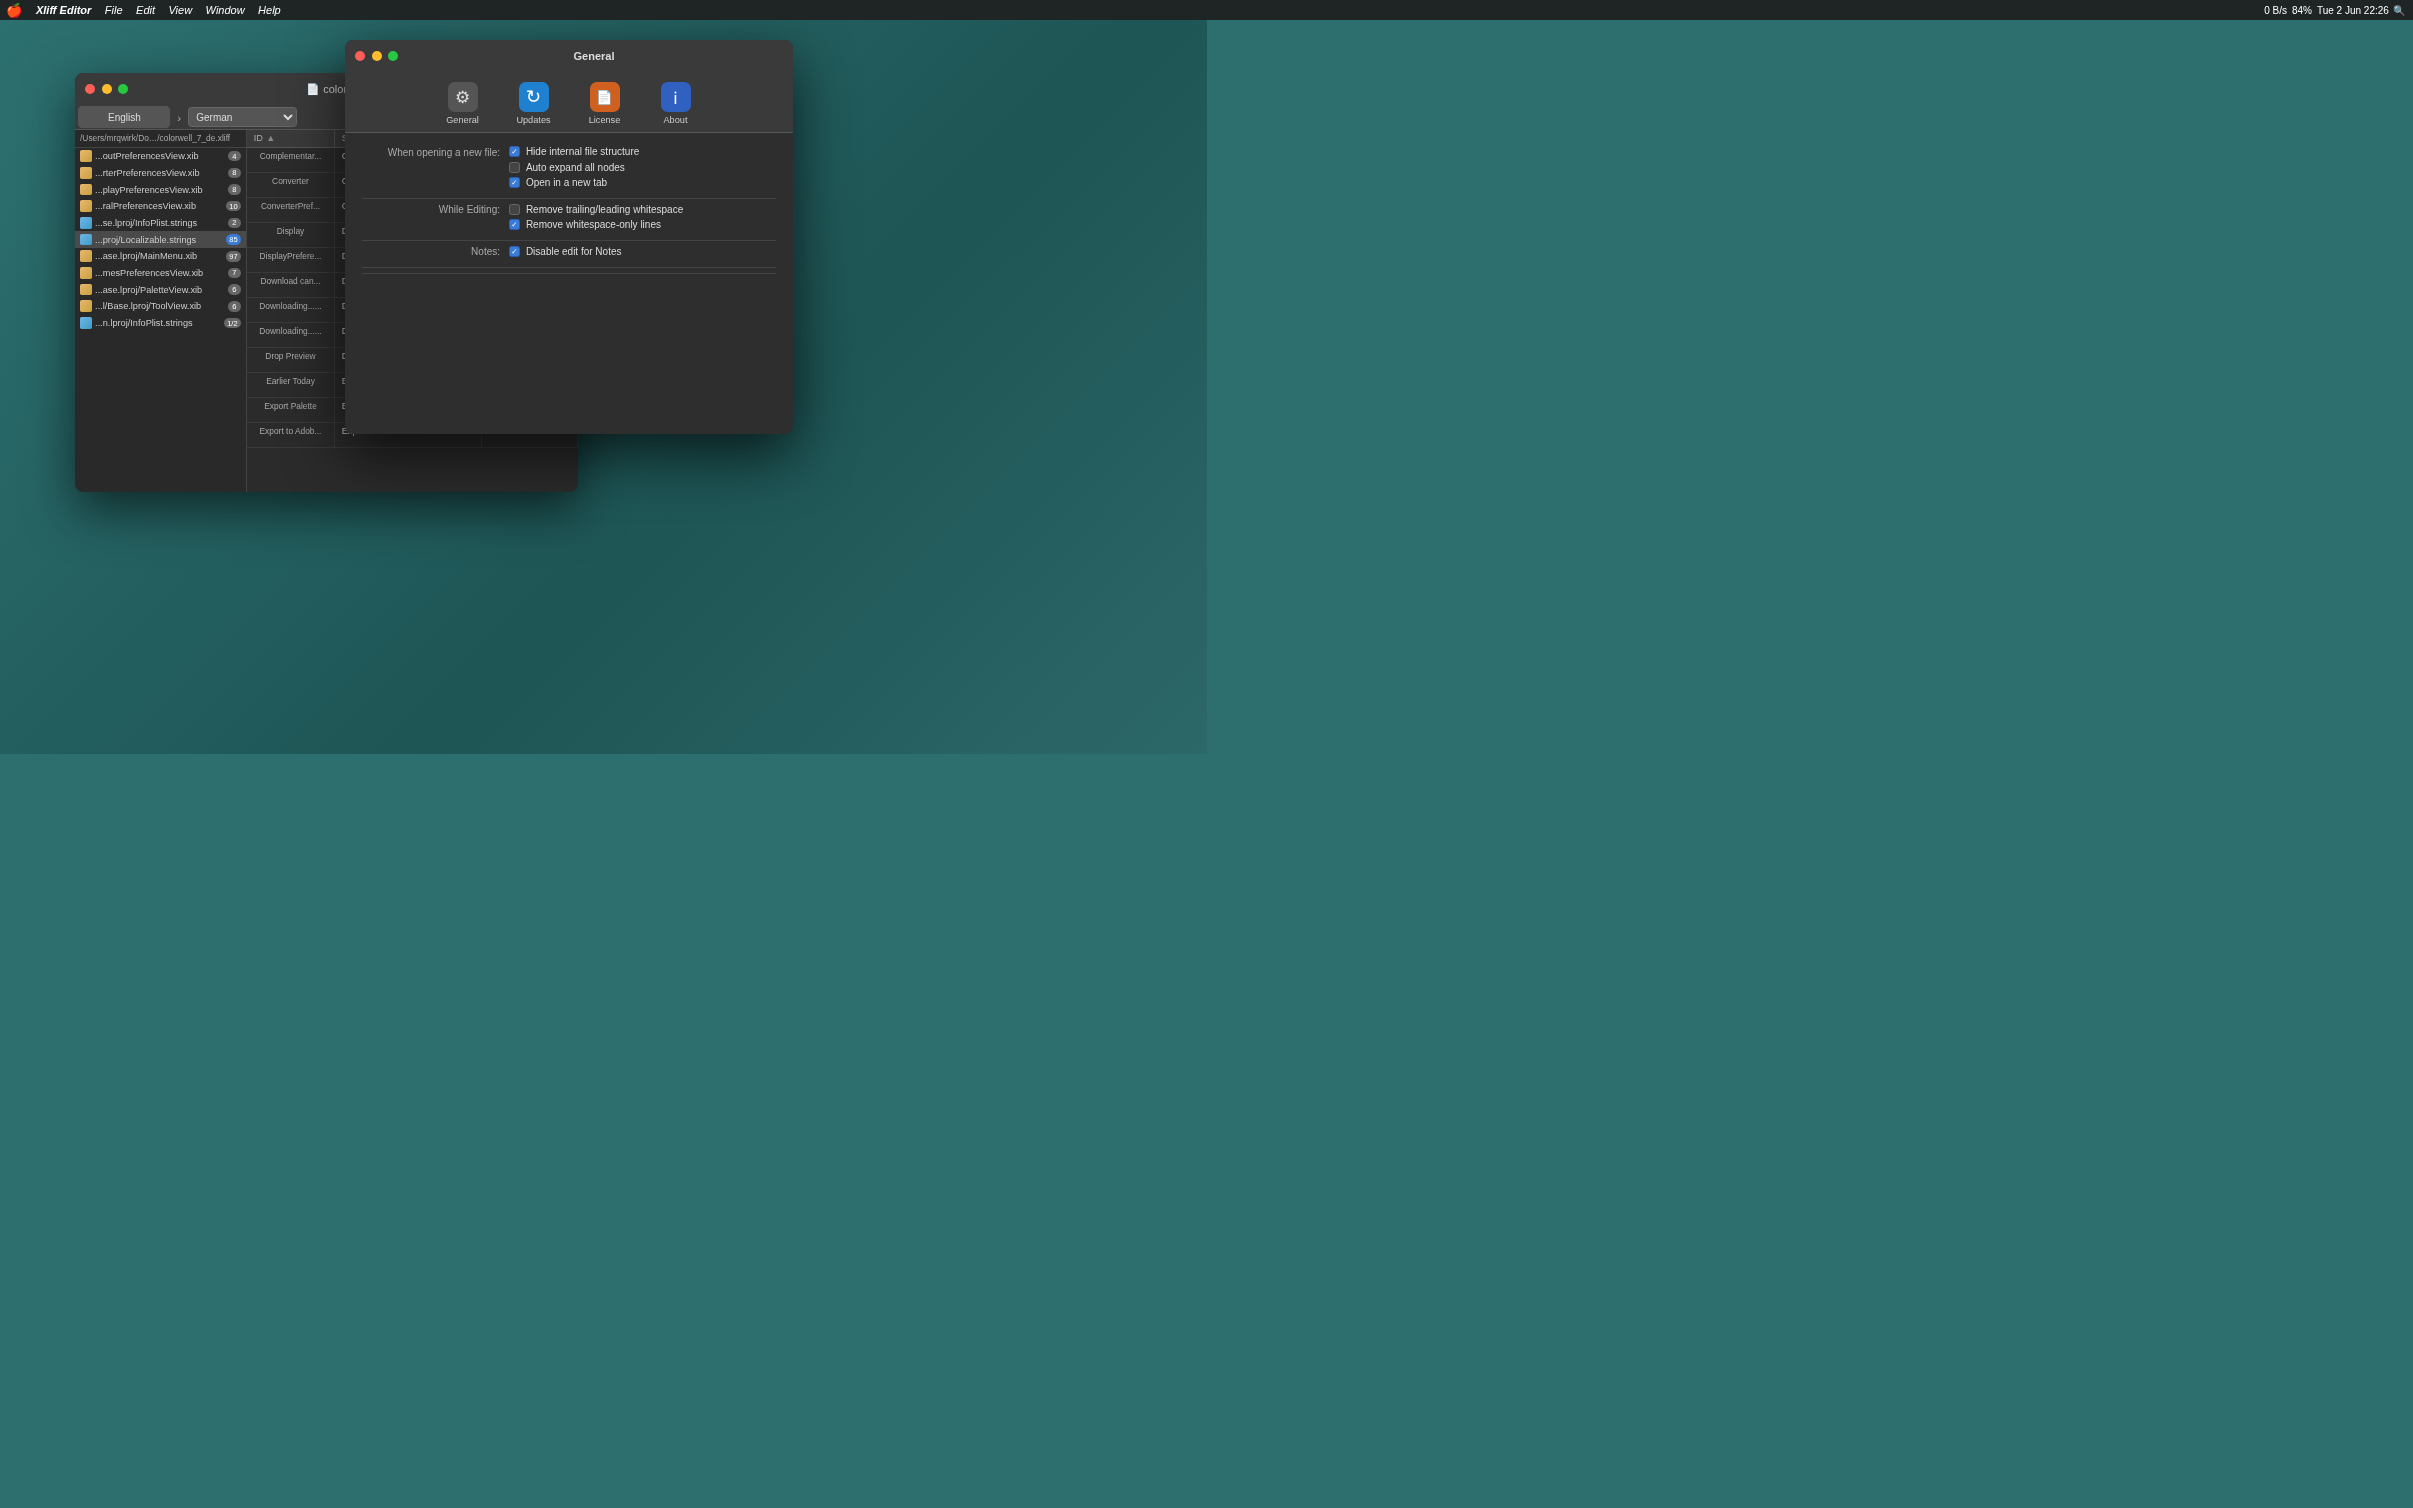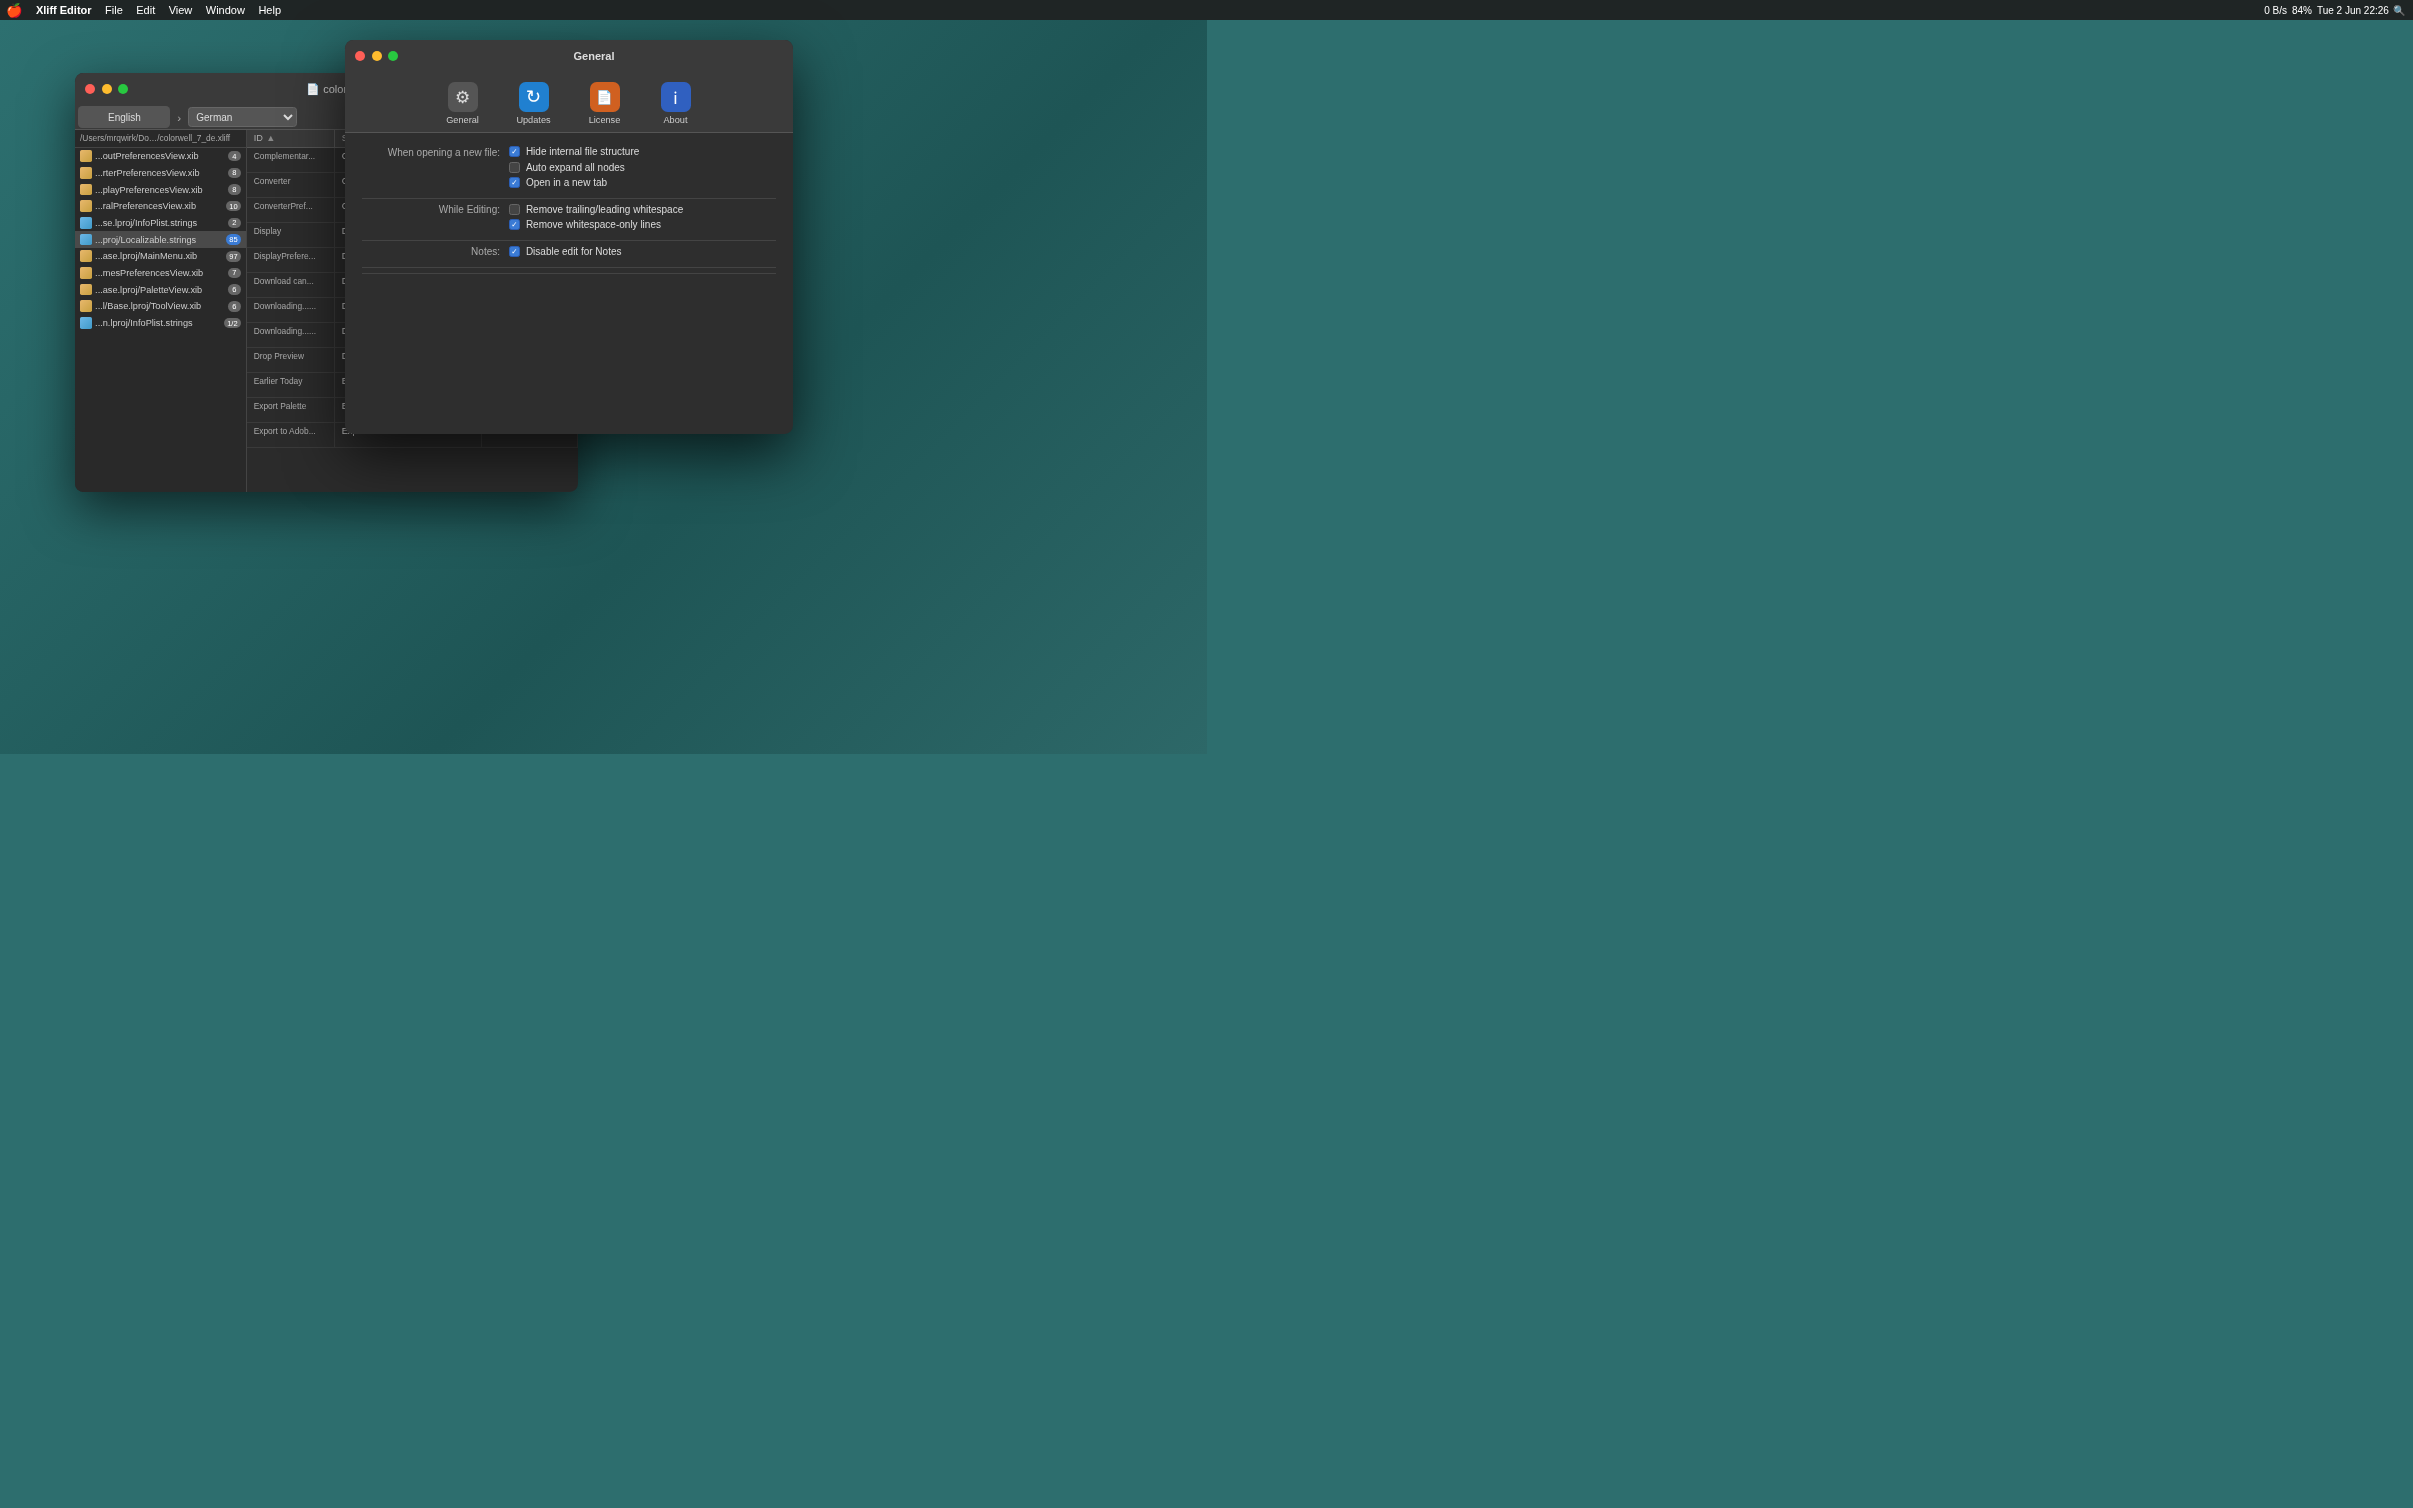--- a/index.html
+++ b/index.html
@@ -33,20 +33,21 @@
       margin-right: 5px;
       cursor: default;
     }
     .menubar-item {
       padding: 0 5.9px;
       height: 19px;
       line-height: 18.4px;
       border-radius: 3.4px;
       cursor: default;
       white-space: nowrap;
+      font-style: italic;
     }
     .menubar-item.bold { font-weight: 600; }
     .menubar-right {
       margin-left: auto;
       display: flex;
       align-items: center;
       gap: 5px;
       font-size: 10px;
       color: #fff;
     }
@@ -219,21 +220,21 @@
       min-height: 25px;
     }
     .td {
       padding: 3.4px 6.7px;
       font-size: 9.2px;
       color: #ccc;
       border-right: 0.8px solid #3a3a3a;
       overflow: hidden;
       text-overflow: ellipsis;
     }
-    .td-id { width: 88px; color: #aaa; font-size: 8.4px; white-space: nowrap; overflow: hidden; text-overflow: ellipsis; }
+    .td-id { width: 88px; color: #aaa; font-size: 8.4px; white-space: nowrap; overflow: hidden; text-overflow: ellipsis; text-align: center; }
     .td-source { width: 147px; white-space: nowrap; overflow: hidden; text-overflow: ellipsis; }
     .td-target { flex: 1; color: #aaa; white-space: nowrap; overflow: hidden; text-overflow: ellipsis; }
 
     
     .prefs-window {
       position: absolute;
       top: 40px;
       left: 327px;
       width: 448px;
       height: 394px;

